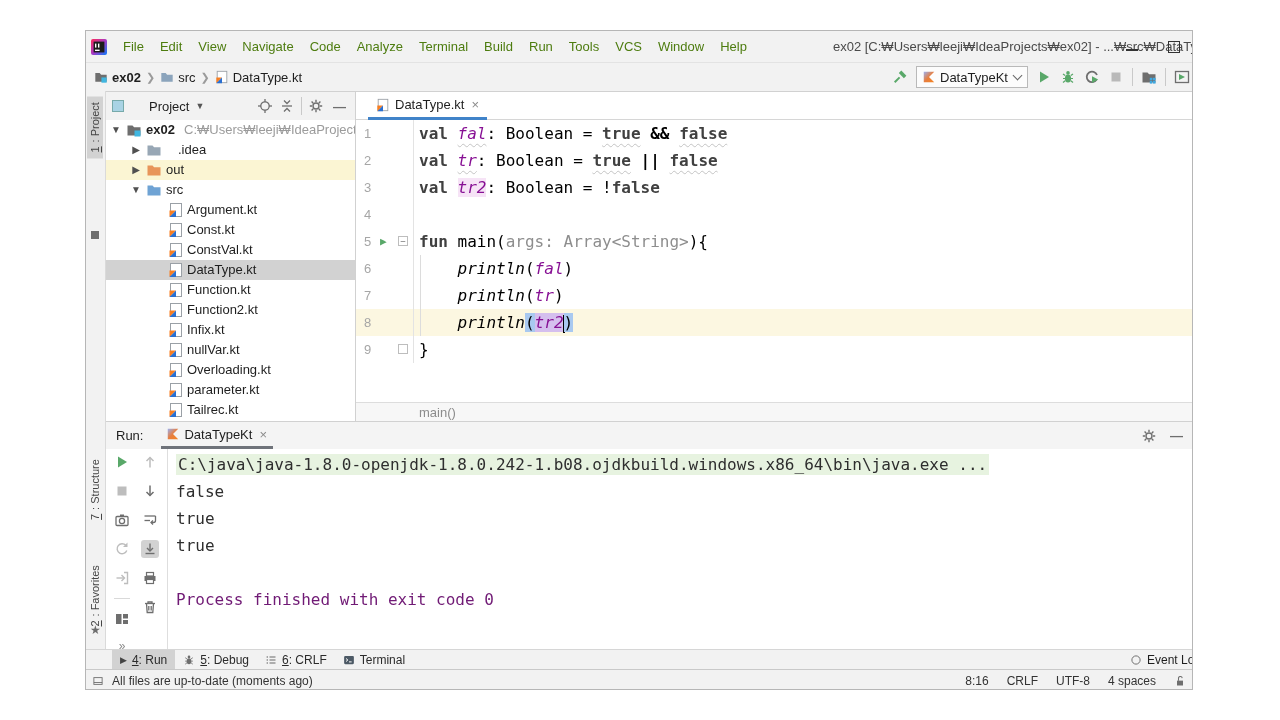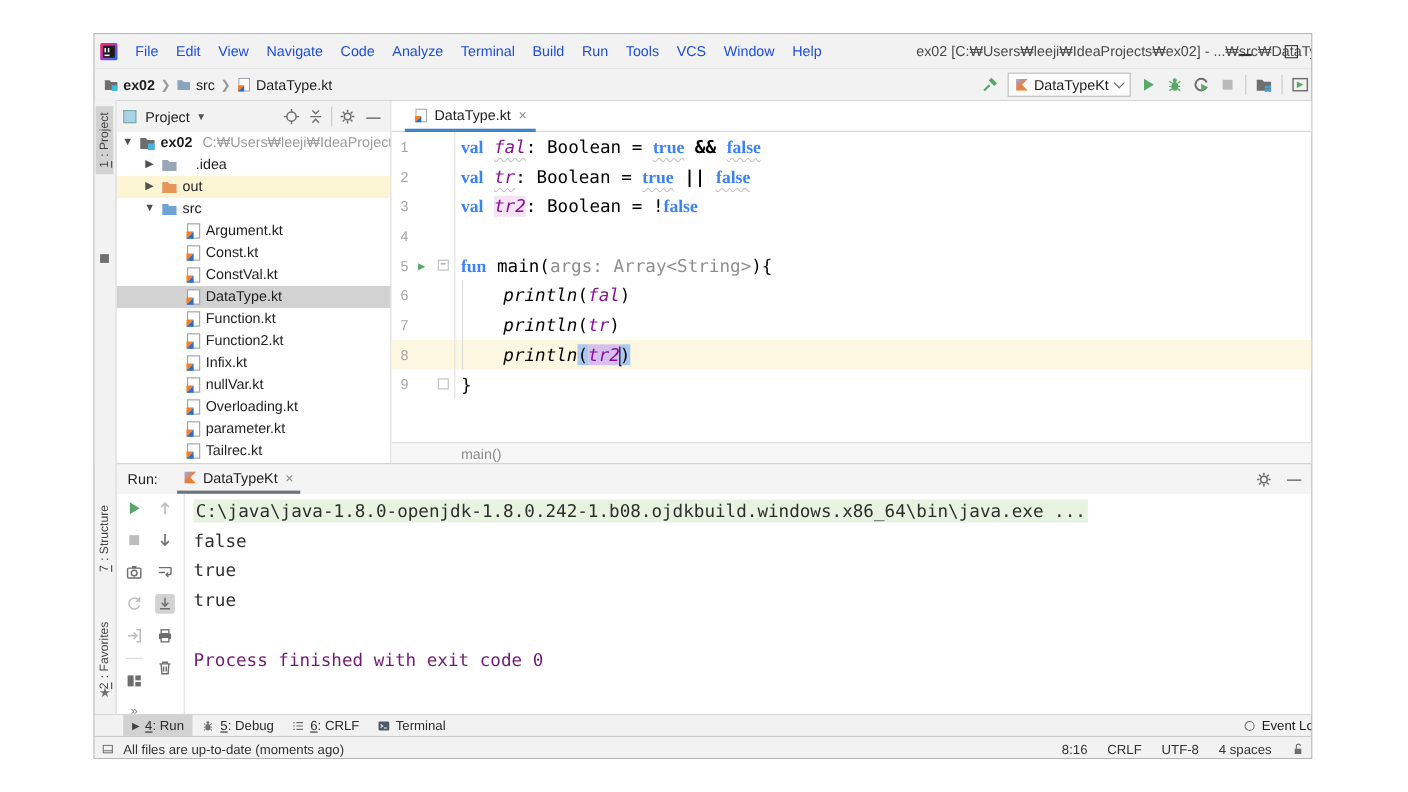--- a/index.html
+++ b/index.html
@@ -7,21 +7,21 @@
               font-family:"Liberation Sans", sans-serif; }
   .canvas { position:relative; width:1280px; height:720px; background:#fff; }
   .app { position:absolute; left:85px; top:30px; width:1108px; height:660px;
          background:#f2f2f2; border:1px solid #b6b6b6; overflow:hidden; font-size:13px; color:#1e1e1e; }
 
   
   .titlebar { position:absolute; left:0; top:0; width:100%; height:32px; background:#f2f2f2;
               display:flex; align-items:center; border-bottom:1px solid #e3e3e3; }
   .ij-logo { width:16px; height:16px; margin-left:5px; flex:0 0 auto; }
   .menubar { display:flex; margin-left:8px; }
-  .menu-item { padding:0 8px; line-height:31px; color:#1d4ed8; cursor:default; }
+  .menu-item { padding:0 8px; line-height:31px; color:#4d7c0f; cursor:default; }
   .win-title { margin-left:78px; color:#4a4a4a; white-space:nowrap; }
   .win-btns { position:absolute; right:12px; top:0; height:32px; display:flex; align-items:center; gap:30px; }
   .wbtn { width:11px; height:11px; position:relative; }
   .wbtn.min { border-bottom:2px solid #333; height:7px; width:12px; }
   .wbtn.max { border:1.5px solid #333; width:12px; height:12px; }
 
   
   .toolbar { position:absolute; left:0; top:32px; width:100%; height:28px; background:#f2f2f2; }
   .crumbs { position:absolute; left:8px; top:0; height:28px; display:flex; align-items:center; gap:4px; }
   .crumb { display:flex; align-items:center; gap:4px; }
@@ -44,21 +44,21 @@
   .vtab { position:absolute; left:1px; writing-mode:vertical-rl; transform:rotate(180deg);
           font-size:11px; color:#454545; padding:6px 2px; display:flex; align-items:center; gap:4px; }
   .vtab.sel { background:#d2d2d2; }
   .vtab .u { text-decoration:underline; }
   .sq { width:8px; height:8px; background:#6e6e6e; display:inline-block; }
   .stripe-star { position:absolute; left:4px; top:532px; color:#6e6e6e; font-size:12px; }
 
   
   .ppanel { position:absolute; left:20px; top:0; width:249px; height:330px; background:#fff; overflow:hidden; }
   .phead { height:28px; background:#f2f2f2; display:flex; align-items:center; padding:0 6px; gap:6px; }
-  .phead .ptitle { margin-left:2px; }
+  .phead .ptitle { margin-left:19px; }
   .phead .spacer { flex:1; }
   .tool-ic { width:16px; height:16px; color:#6e6e6e; }
   .dash { color:#6e6e6e; font-weight:bold; padding:0 3px; }
   .tree { position:relative; }
   .tree-row { position:relative; height:20px; line-height:20px; white-space:nowrap; }
   .tree-row .tw { position:absolute; top:2px; width:16px; height:16px; }
   .tree-row .arr { position:absolute; top:0; color:#505050; font-size:10px; width:12px; text-align:center; }
   .tree-row .t { position:absolute; top:0; }
   .tree-row.selected { background:#d2d2d2; }
   .tree-row.hl-yellow { background:#fbf5d3; }
@@ -76,21 +76,21 @@
               font-family:"DejaVu Sans Mono", monospace; font-size:16px; }
   .gutline { position:absolute; left:57px; top:0; width:1px; height:243px; background:#e3e3e3; }
   .indent-guide { position:absolute; left:64px; top:135px; width:1px; height:81px; background:#dcdcdc; }
   .cl { position:relative; height:27px; line-height:27px; }
   .cl.cur { background:#fcf7e1; }
   .ln { position:absolute; left:8px; color:#a6a6a6; font-family:"Liberation Sans",sans-serif; font-size:13px; }
   .gut-run { position:absolute; left:24px; color:#59a869; font-size:11px; }
   .fold { position:absolute; left:42px; top:8px; width:10px; height:10px; border:1px solid #bdbdbd;
           background:#fff; color:#7a7a7a; font-size:9px; line-height:8px; text-align:center; }
   .ct { position:absolute; left:63px; white-space:pre; color:#000; }
-  .kw { color:#3b82f6; font-weight:bold;font-family:Liberation Serif, serif; }
+  .kw { color:#404040; font-weight:bold; }
   .op { font-weight:bold; }
   .prop { color:#871094; font-style:italic; }
   .fn { font-style:italic; }
   .gray { color:#8e8e8e; }
   .wavy { text-decoration-line:underline; text-decoration-style:wavy; text-decoration-color:#c4c4c4;
           text-decoration-thickness:1px; text-underline-offset:4px; }
   .hl3 { background:#f6e3f6; }
   .paren { background:#a9c9f0; }
   .cid { color:#871094; font-style:italic; background:#d5bfee; }
   .caret { display:inline-block; width:2px; height:18px; background:#000; vertical-align:middle; margin:0 -1px; }

